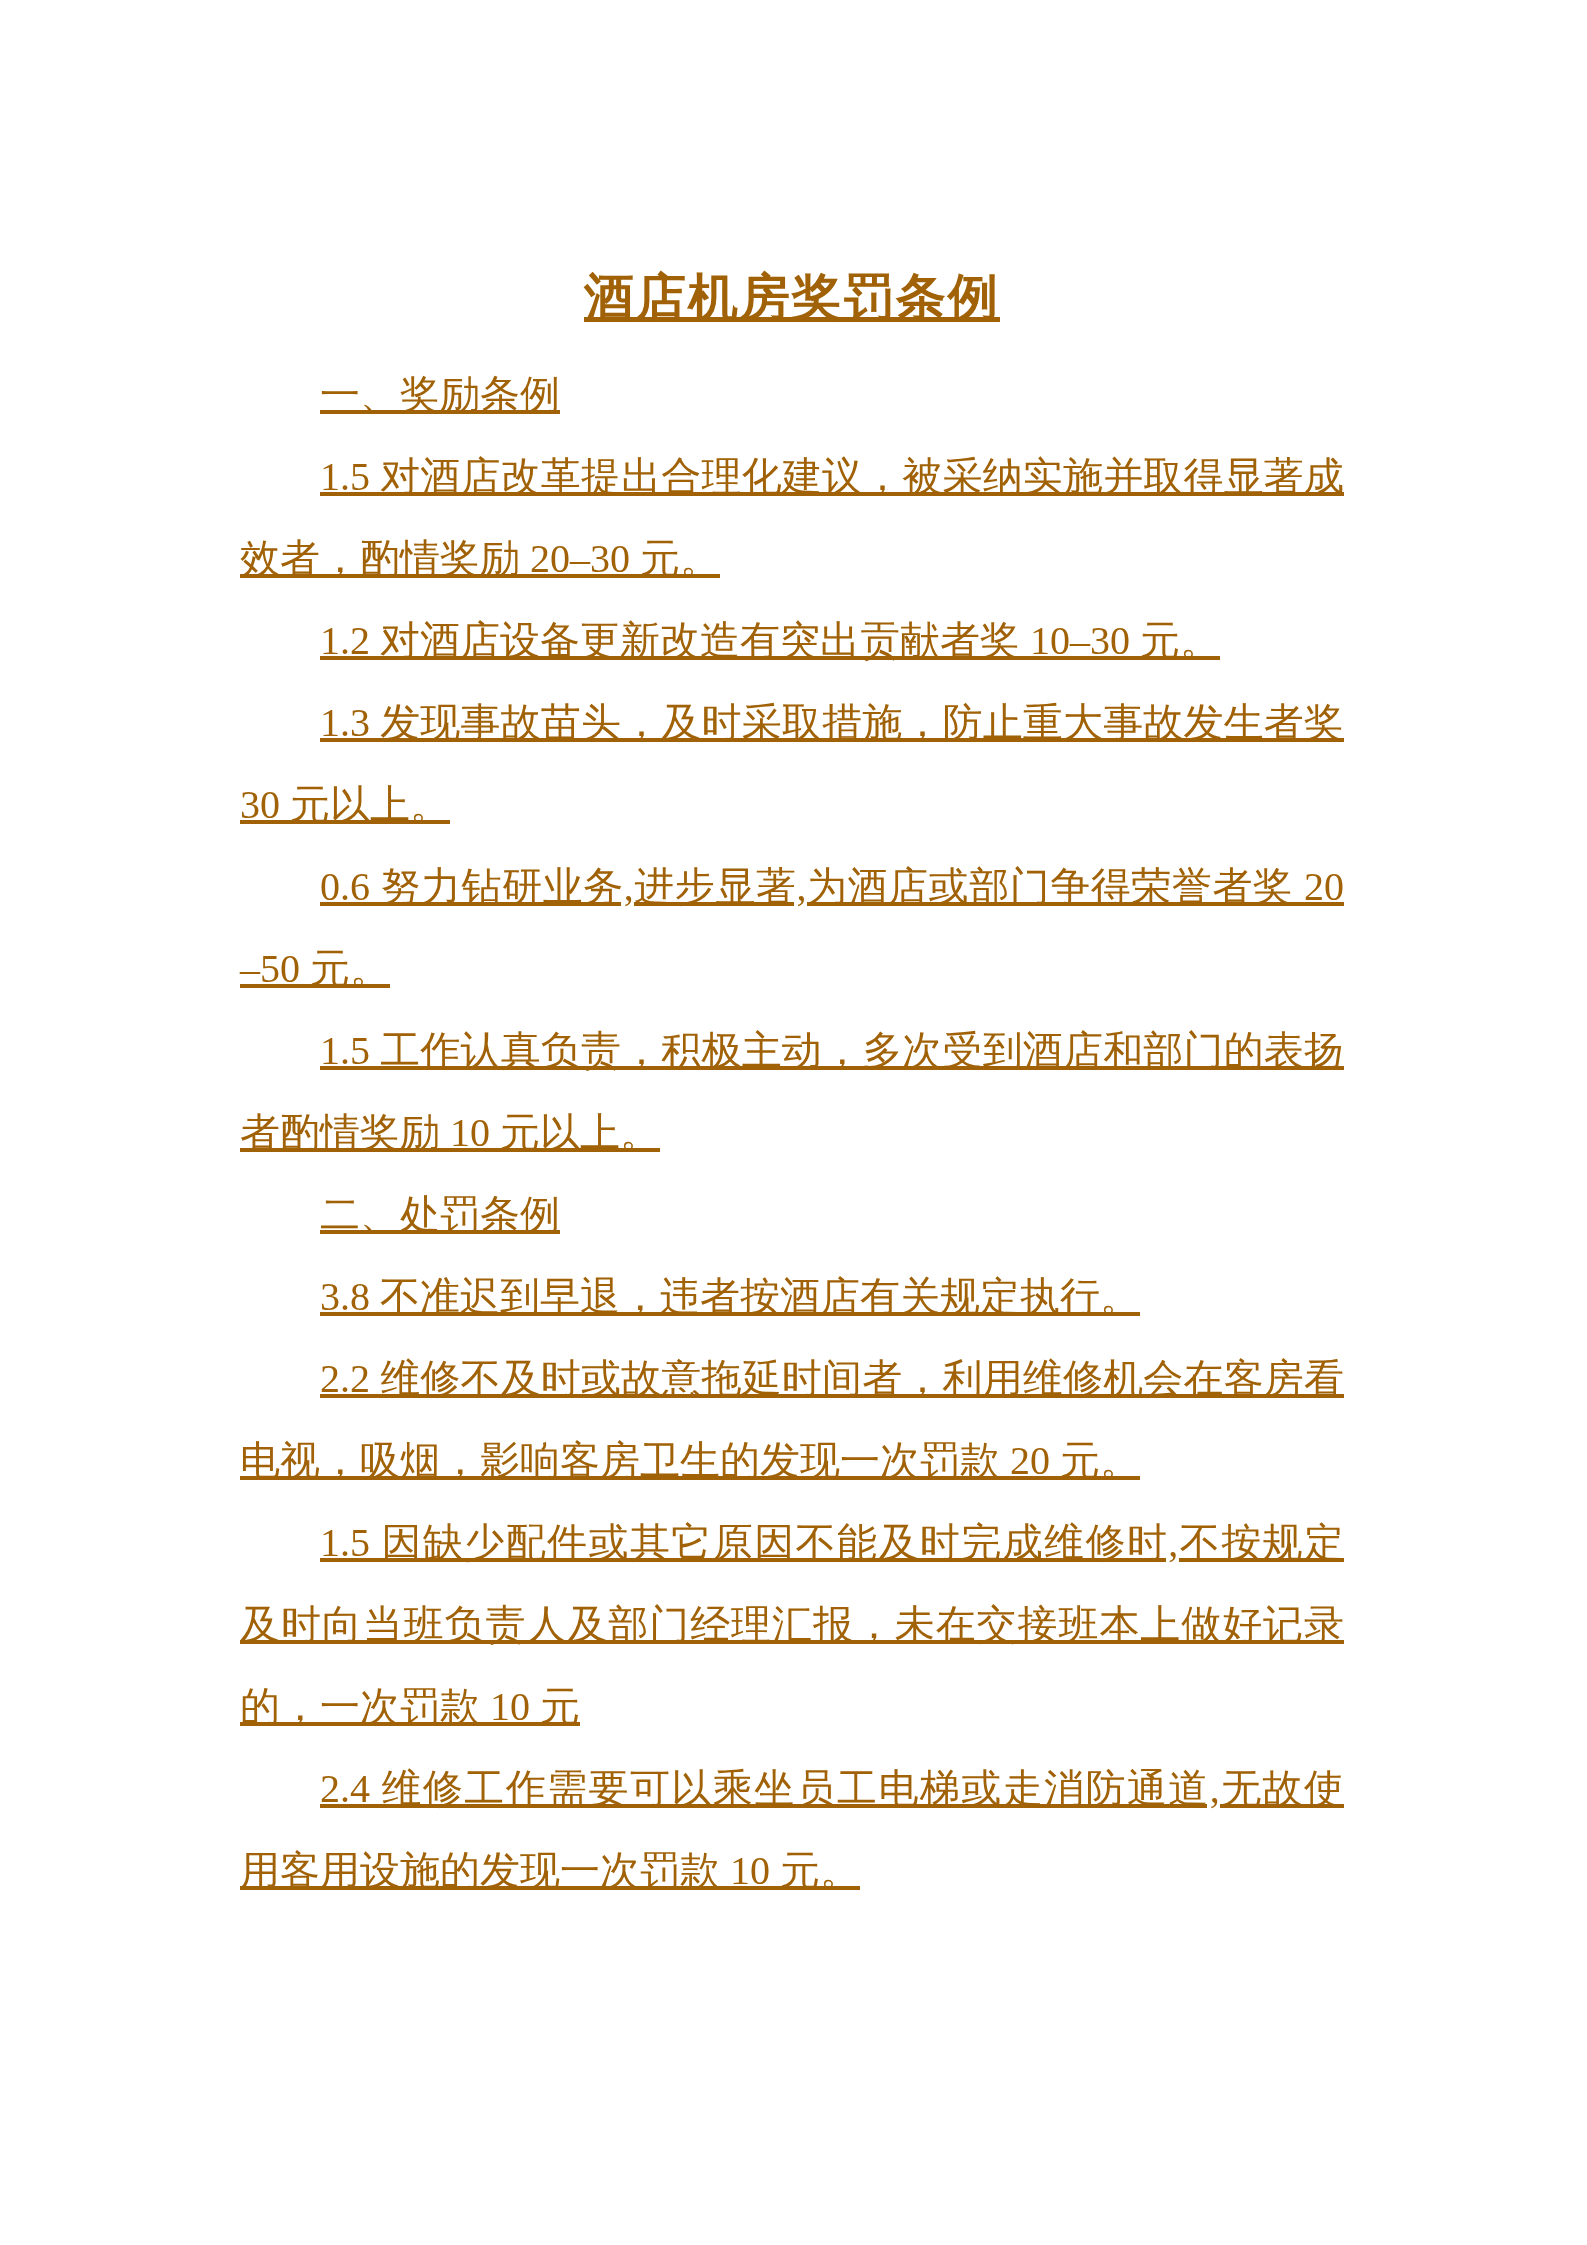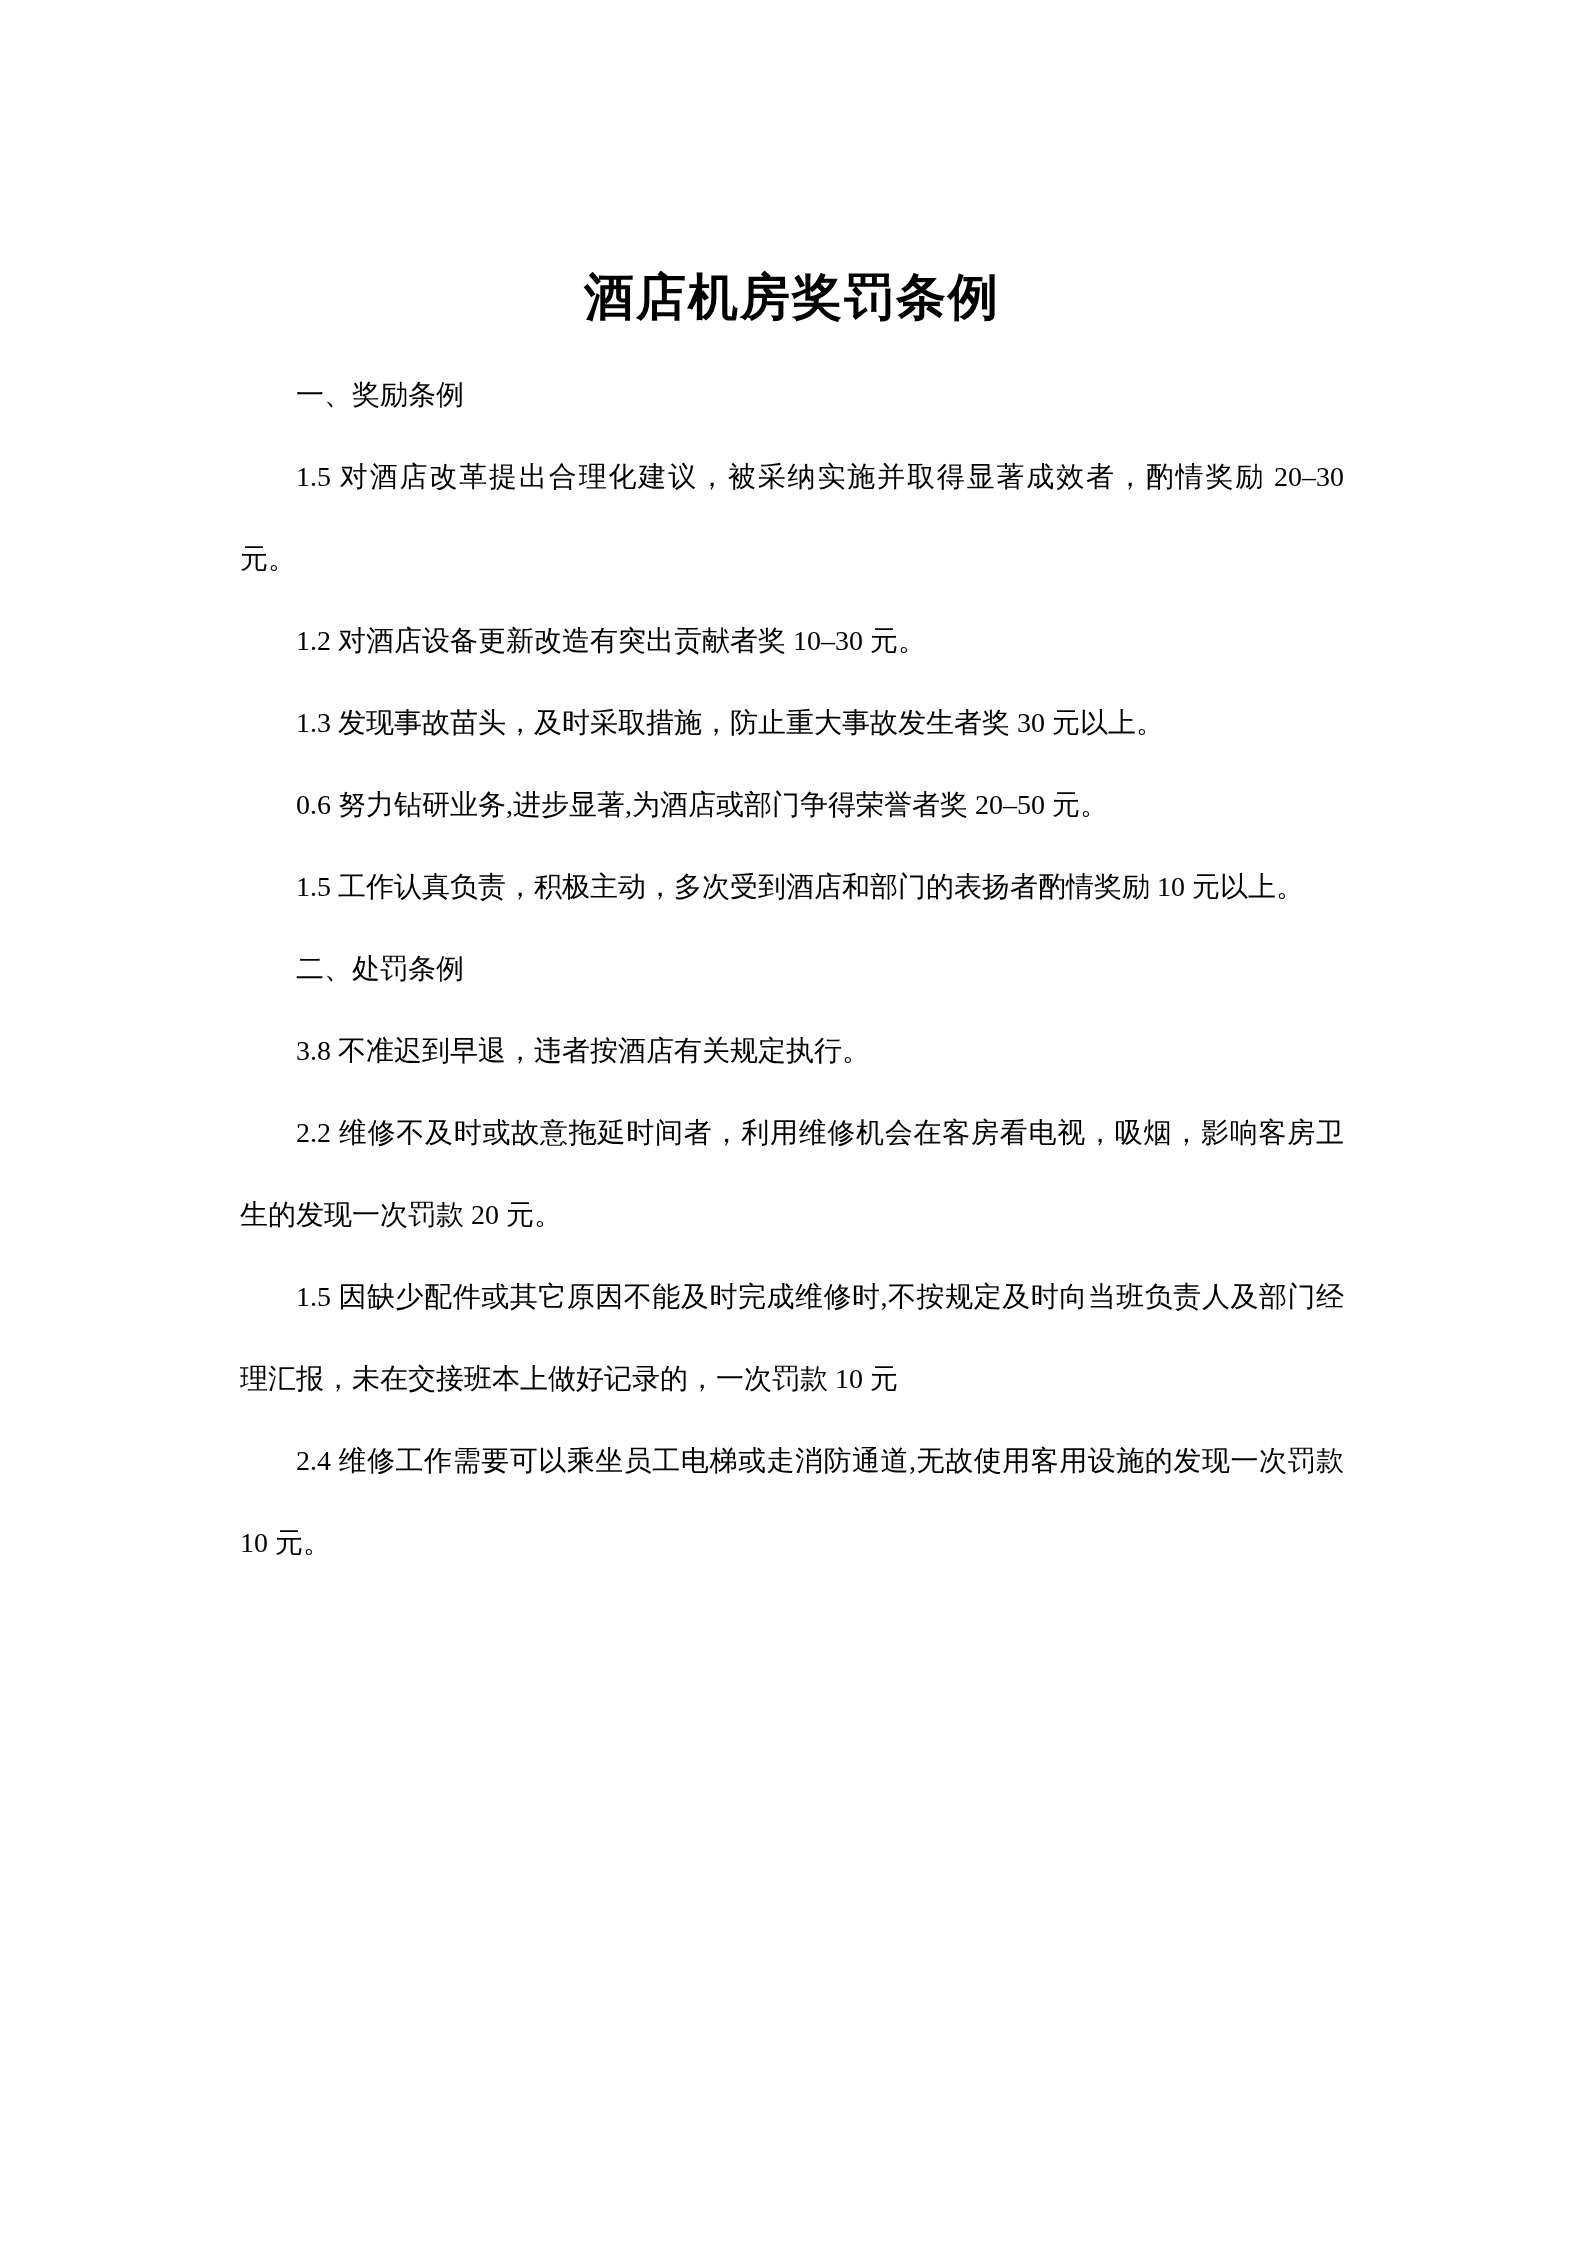--- a/index.html
+++ b/index.html
@@ -6,37 +6,38 @@
     margin: 0;
     padding: 0;
     background: #ffffff;
   }
   .page {
     position: relative;
     width: 1587px;
     height: 2245px;
     margin: 0 auto;
     background: #ffffff;
-    color: #000000;
+    color: #a16207;
     box-sizing: border-box;
     padding: 268px 243px 0 240px;
     overflow: hidden;
+    text-decoration: underline;
   }
   .doc-title {
     font-family: "Liberation Sans", "DejaVu Sans", sans-serif;
     font-weight: 700;
     font-size: 50px;
     line-height: 58px;
     text-align: center;
     letter-spacing: 2px;
     margin: 0 0 28px 0;
   }
   .clause, .section-heading {
     font-family: "Liberation Serif", "DejaVu Serif", serif;
-    font-size: 28px;
+    font-size: 40px;
     line-height: 82px;
     margin: 0;
     text-indent: 2em;
     text-align: justify;
     word-break: break-all;
   }
 </style>
 </head>
 <body>
 

